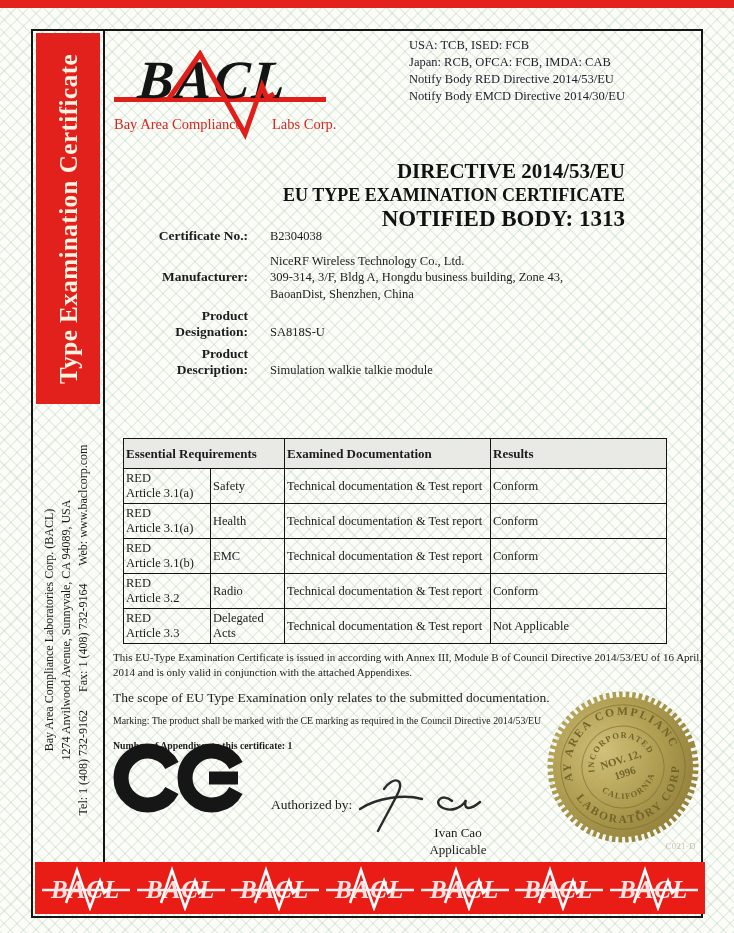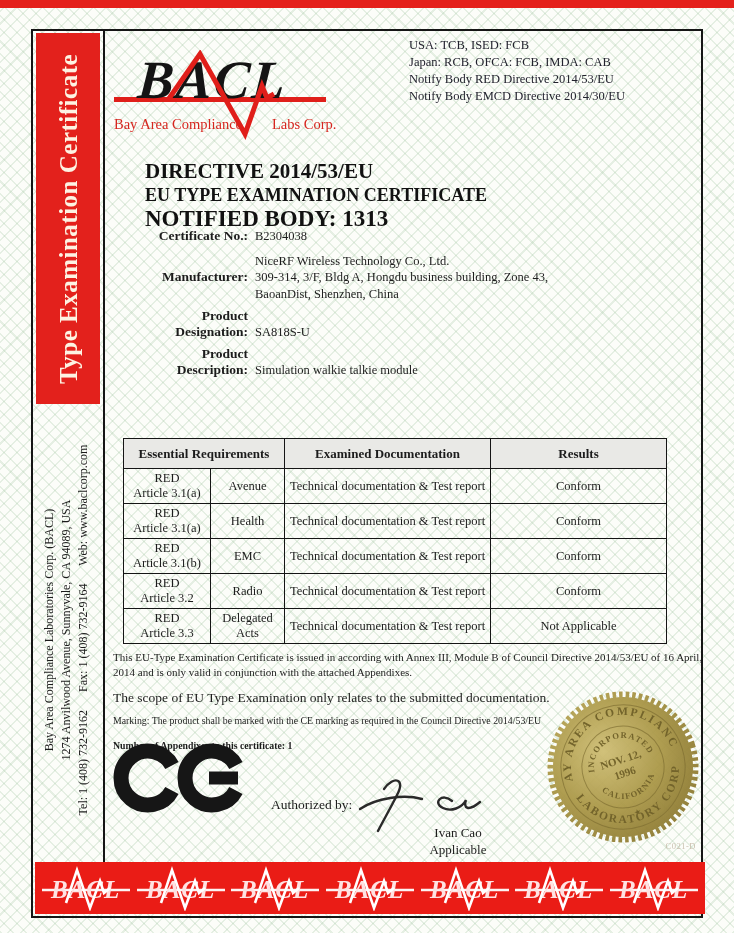--- a/index.html
+++ b/index.html
@@ -32,37 +32,37 @@
   .bacl-logo .big{
     position:absolute;left:26px;top:0px;font-size:54px;font-weight:bold;font-style:italic;
     letter-spacing:2px;color:#141414;transform:skewX(-4deg);line-height:60px;white-space:nowrap;
   }
   .bacl-logo .redline{position:absolute;left:2px;top:47px;width:212px;height:5px;background:#e01f1a;}
   .bacl-logo svg{position:absolute;left:0;top:0;}
   .bacl-logo .tag-l{position:absolute;left:2px;top:66px;font-size:14.5px;color:#d6261f;white-space:nowrap;}
   .bacl-logo .tag-r{position:absolute;left:160px;top:66px;font-size:14.5px;color:#d6261f;white-space:nowrap;}
   .corner-codes{position:absolute;right:76px;top:6px;font-size:12.5px;line-height:17px;color:#22222e;}
   
-  .title{position:absolute;left:112px;top:128px;width:480px;text-align:left;font-weight:bold;color:#111;}
+  .title{position:absolute;left:112px;top:128px;width:480px;text-align:right;font-weight:bold;color:#111;}
   .title .t1{font-size:21px;line-height:25px;}
   .title .t2{font-size:18px;line-height:23px;}
   .title .t3{font-size:23px;line-height:23px;}
   
   .fields{position:absolute;left:75px;top:197px;width:520px;}
   .frow{display:flex;margin-top:8px;}
   .frow:first-child{margin-top:0;}
   .flabel{width:140px;text-align:right;font-weight:bold;font-size:13.5px;line-height:16px;flex:0 0 140px;}
-  .fvalue{margin-left:7px;font-size:12.5px;line-height:16.5px;}
+  .fvalue{margin-left:22px;font-size:12.5px;line-height:16.5px;}
   .frow.center{align-items:center;}
   .frow.bottom{align-items:flex-end;}
   .tradebox{display:inline-block;background:#e5e5e5;color:#99a1ab;font-weight:bold;font-size:14px;padding:1px 7px 2px 7px;}
   .tradebox sup{font-size:8px;color:#a8aeb6;}
   
   table.req{position:absolute;left:90px;top:407px;width:543px;border-collapse:collapse;table-layout:fixed;}
-  table.req th,table.req td{border:1.6px solid #151515;text-align:center;vertical-align:middle;padding:1px 2px;}
+  table.req th,table.req td{border:1.6px solid #151515;text-align:left;vertical-align:middle;padding:1px 2px;}
   table.req th{height:27px;background:#e9e9e6;font-size:13px;font-weight:bold;}
   table.req td{height:32px;font-size:12.5px;}
   td.doc{white-space:nowrap;font-size:12px;}
   
   .paras{position:absolute;left:80px;top:619px;width:602px;}
   .p1{font-size:11px;line-height:15px;}
   .p2{font-size:13.5px;margin-top:10px;}
   .pmark{font-size:9.8px;margin-top:9px;}
   .papp{font-size:9.8px;font-weight:bold;margin-top:14px;}
   
@@ -162,21 +162,21 @@
           <tr>
         <th colspan="2">Essential Requirements</th>
         <th>Examined Documentation</th>
         <th>Results</th>
       </tr>
       <tr>
         <td>
               <div>RED</div>
               <div>Article 3.1(a)</div>
             </td>
-        <td>Avenue</td>
+        <td>Safety</td>
         <td class="doc">Technical documentation &amp; Test report</td>
         <td>Conform</td>
       </tr>
       <tr>
         <td>
               <div>RED</div>
               <div>Article 3.1(a)</div>
             </td>
         <td>Health</td>
         <td class="doc">Technical documentation &amp; Test report</td>

